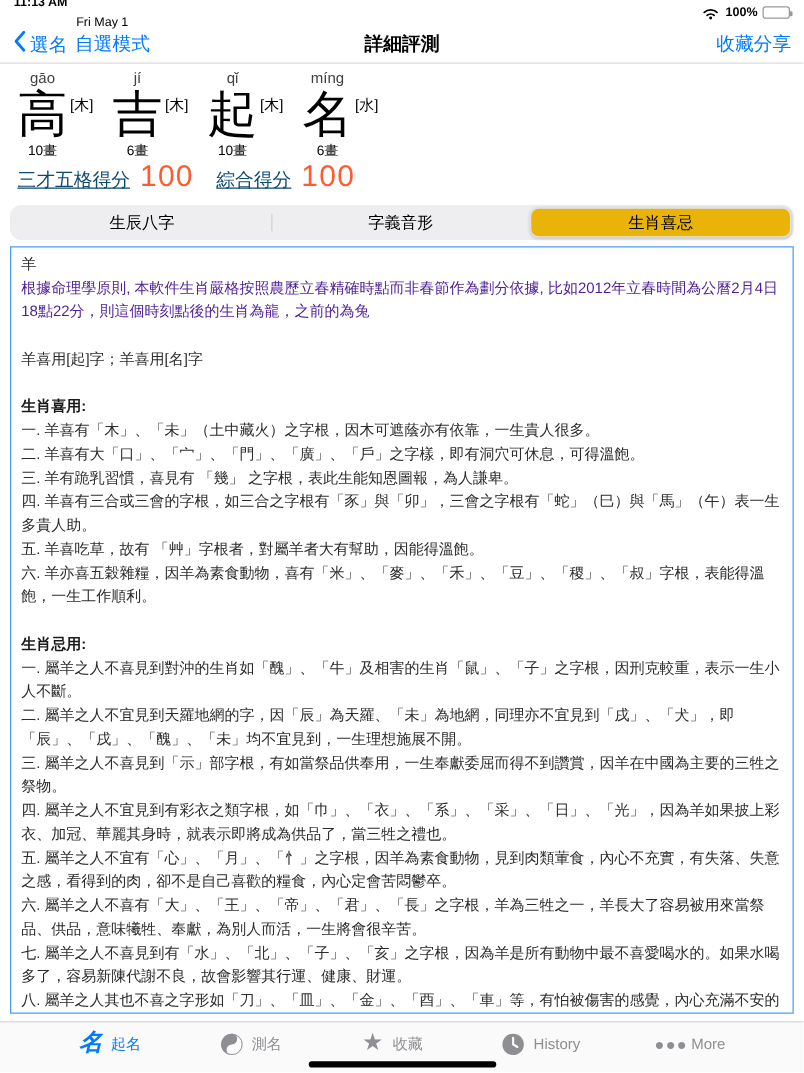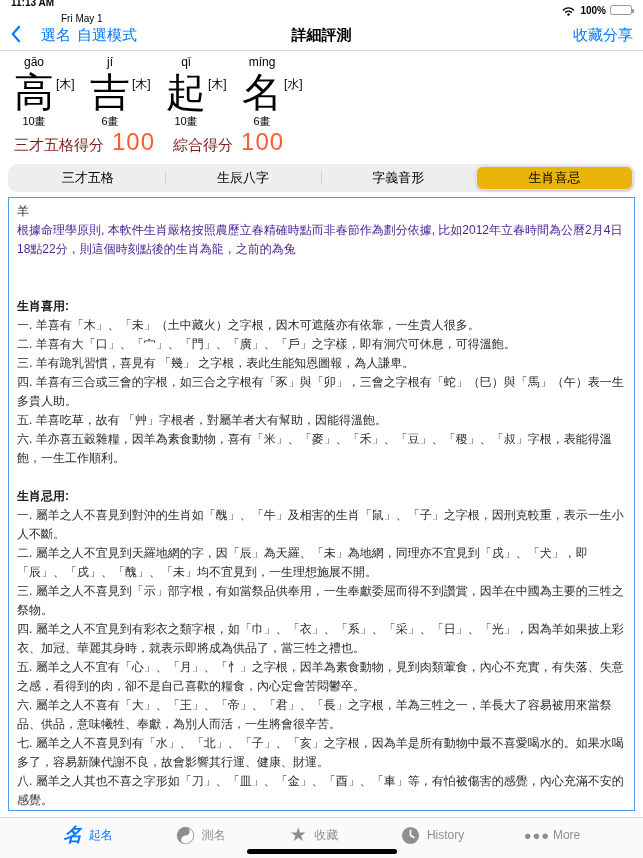--- a/index.html
+++ b/index.html
@@ -23,37 +23,37 @@
   .battery { position: relative; width: 22px; height: 10px; border: 1px solid rgba(0,0,0,.4); border-radius: 2.5px; padding: 1px; }
   .battery .level { height: 100%; width: 100%; background: #000; border-radius: 1px; }
   .battery .nub { position: absolute; right: -3px; top: 2.5px; width: 2px; height: 4px; background: rgba(0,0,0,.4); border-radius: 0 1px 1px 0; }
   
   .nav-bar {
     height: 31px; flex: 0 0 31px;
     display: flex; align-items: center; justify-content: space-between;
     padding: 0 10px; border-bottom: 1px solid #dcdcdc; position: relative;
   }
   .nav-left { display: flex; align-items: center; gap: 6px; color: #007AFF; font-size: 15px; }
-  .back-button { display: flex; align-items: center; gap: 20px; cursor: pointer; color: #007AFF; }
+  .back-button { display: flex; align-items: flex-end; gap: 3px; cursor: pointer; color: #007AFF; }
   .nav-title {
     position: absolute; left: 0; right: 0; text-align: center;
     font-size: 15px; font-weight: 600; color: #000; pointer-events: none;
   }
   .nav-right { display: flex; color: #007AFF; font-size: 15px; z-index: 1; }
   
   .name-section { flex: 0 0 76px; display: flex; padding: 4px 0 0 14px; }
   .char-group { display: flex; flex-direction: column; align-items: center; margin-right: 36px; }
-  .pinyin { font-size: 12px; color: #000000; height: 15px; line-height: 15px; }
+  .pinyin { font-size: 12px; color: #404040; height: 15px; line-height: 15px; }
   .char-row { position: relative; }
   .big-char { font-size: 40px; line-height: 44px; color: #000; font-weight: 400; }
   .element { position: absolute; left: 100%; top: 6px; margin-left: 2px; font-size: 12px; color: #000; white-space: nowrap; }
   .strokes { font-size: 11px; color: #000; height: 14px; line-height: 14px; }
   
   .score-row { flex: 0 0 32px; display: flex; align-items: baseline; padding-left: 14px; gap: 8px; }
-  .score-label { font-size: 15px; color: #7f1d1d; }
+  .score-label { font-size: 15px; color: #0c4a6e; text-decoration: underline; }
   .score-value { font-size: 24px; color: #FF5A30; margin-right: 10px; letter-spacing: 1px; }
   
   .segmented { flex: 0 0 28px; margin: 4px 8px 0 8px; background: #eeeef0; border-radius: 9px; display: flex; padding: 2px; }
   .segment {
     flex: 1; display: flex; align-items: center; justify-content: center;
     font-size: 13px; color: #000; cursor: pointer; position: relative; border-radius: 7px;
   }
   .segment + .segment::before {
     content: ""; position: absolute; left: 0; top: 5px; bottom: 5px; width: 1px; background: #d1d1d4;
   }
@@ -163,30 +163,30 @@
 </div>
 
 <div class="score-row">
   <span class="score-label">三才五格得分</span>
   <span class="score-value">100</span>
   <span class="score-label">綜合得分</span>
   <span class="score-value">100</span>
 </div>
 
 <div class="segmented">
-  <div class="segment">三才五格</div>
   <div class="segment">生辰八字</div>
   <div class="segment">字義音形</div>
   <div class="segment selected">生肖喜忌</div>
 </div>
 
 <div class="content-box">
   <p>羊</p>
   <p class="red-text">根據命理學原則, 本軟件生肖嚴格按照農歷立春精確時點而非春節作為劃分依據, 比如2012年立春時間為公曆2月4日18點22分，則這個時刻點後的生肖為龍，之前的為兔</p>
   <div class="gap"></div>
+  <p>羊喜用[起]字；羊喜用[名]字</p>
   <div class="gap"></div>
   <p class="section-title">生肖喜用:</p>
   <p>一. 羊喜有「木」、「未」（土中藏火）之字根，因木可遮蔭亦有依靠，一生貴人很多。</p>
   <p>二. 羊喜有大「口」、「宀」、「門」、「廣」、「戶」之字樣，即有洞穴可休息，可得溫飽。</p>
   <p>三. 羊有跪乳習慣，喜見有 「幾」 之字根，表此生能知恩圖報，為人謙卑。</p>
   <p>四. 羊喜有三合或三會的字根，如三合之字根有「豕」與「卯」，三會之字根有「蛇」（巳）與「馬」（午）表一生多貴人助。</p>
   <p>五. 羊喜吃草，故有 「艸」字根者，對屬羊者大有幫助，因能得溫飽。</p>
   <p>六. 羊亦喜五穀雜糧，因羊為素食動物，喜有「米」、「麥」、「禾」、「豆」、「稷」、「叔」字根，表能得溫飽，一生工作順利。</p>
   <div class="gap"></div>
   <p class="section-title">生肖忌用:</p>

